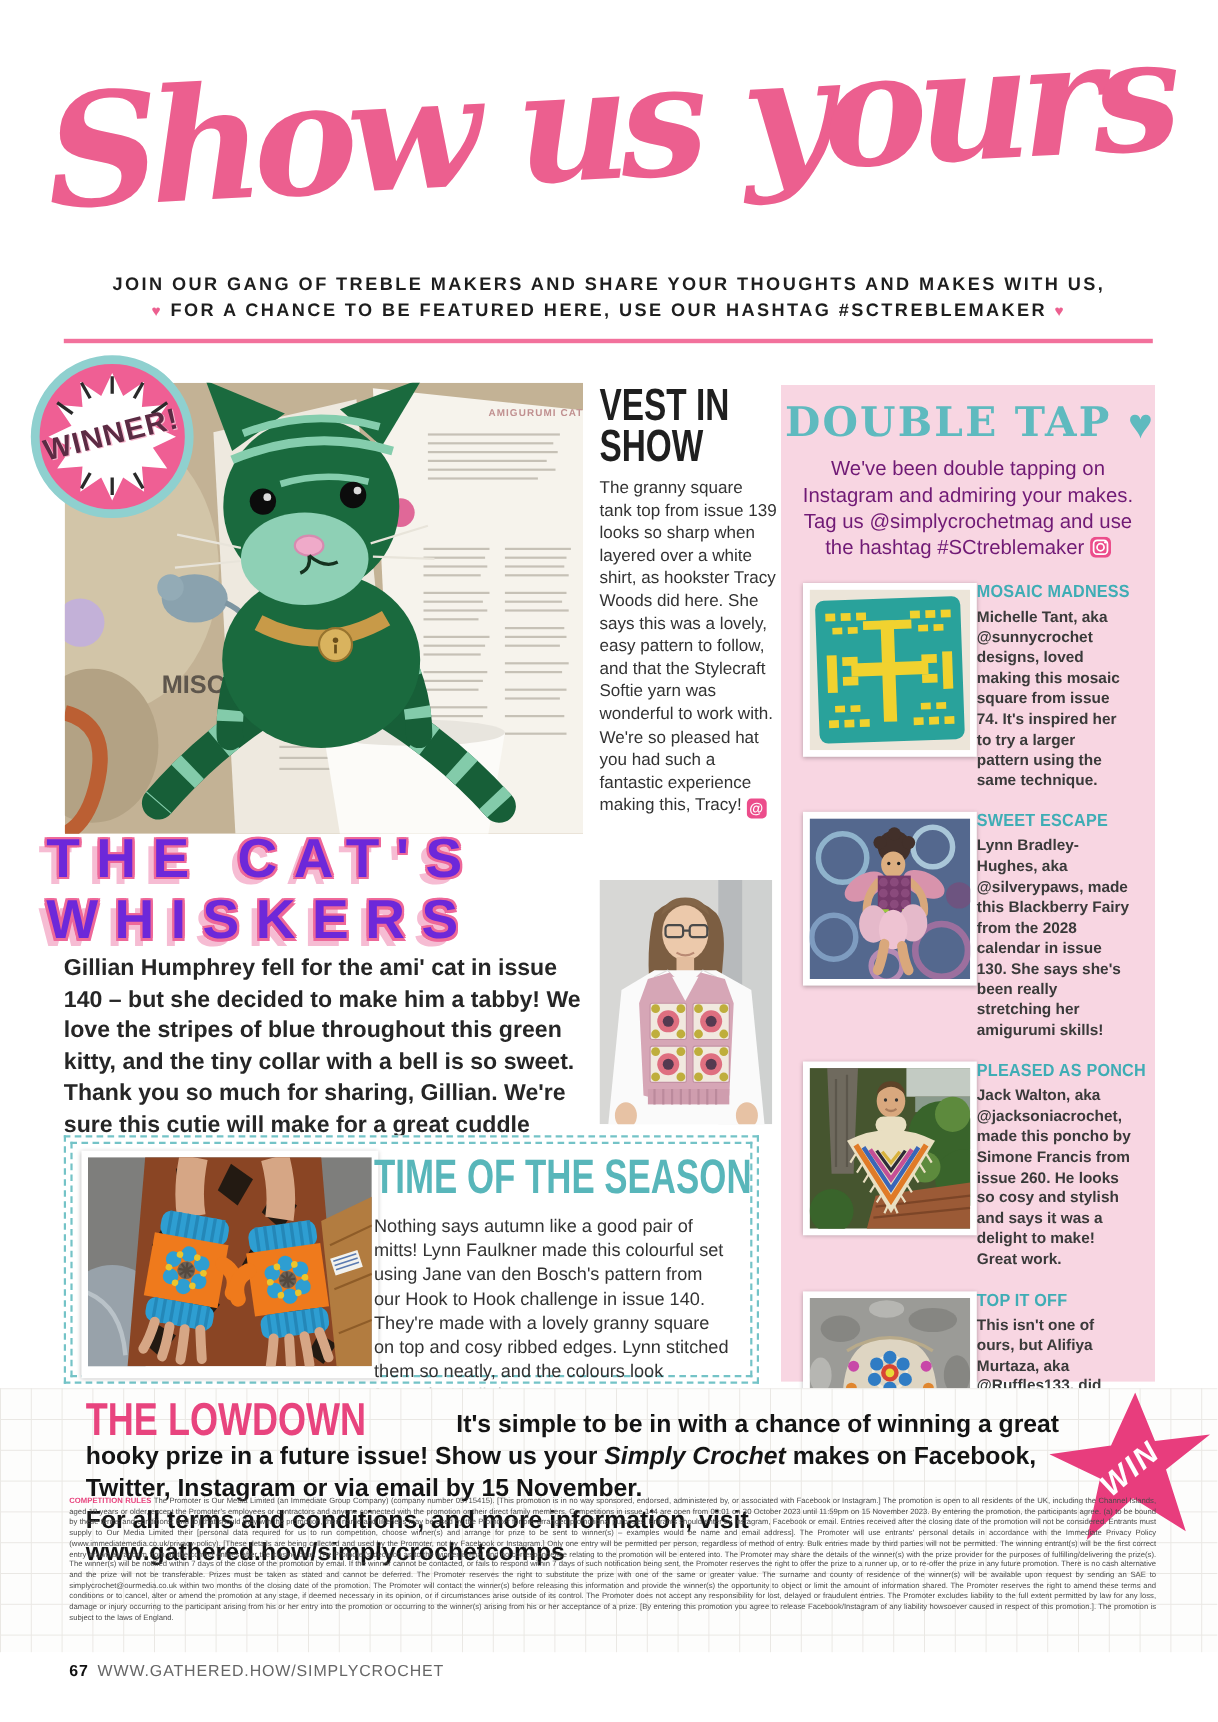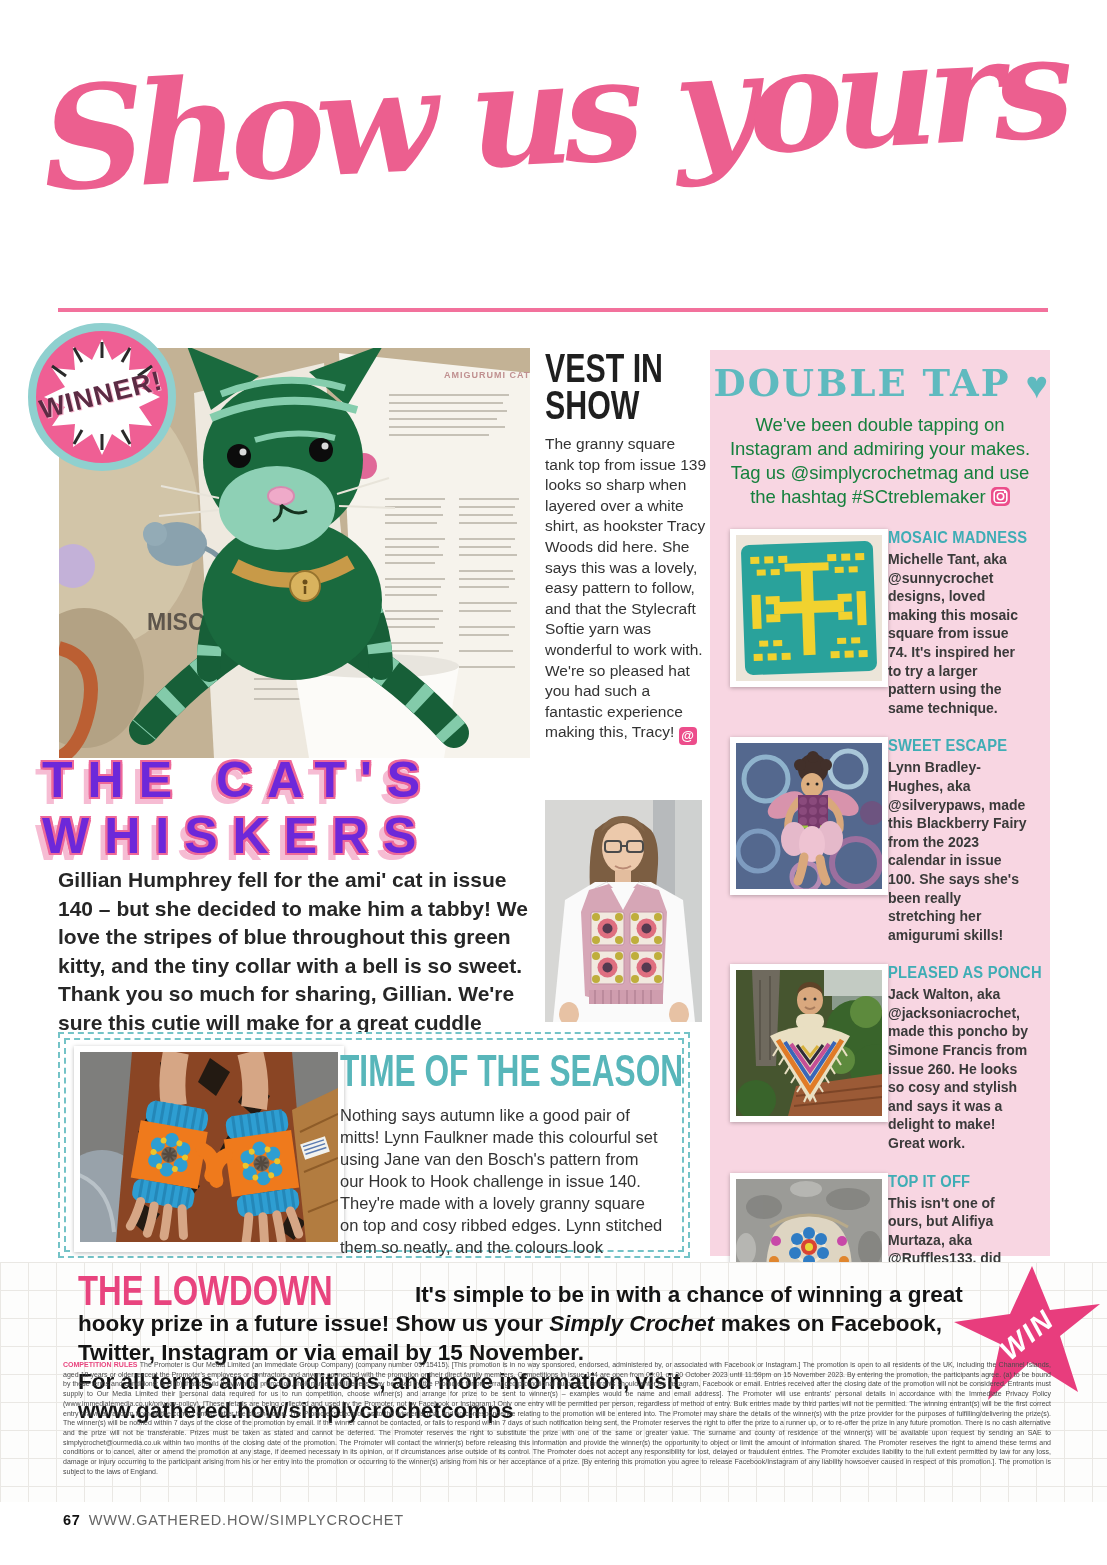--- a/index.html
+++ b/index.html
@@ -48,21 +48,21 @@
     color:#fff;font-weight:700;font-size:13px;line-height:18px;text-align:center;
     vertical-align:-3px;}
   .ig-cam{display:inline-block;width:19px;height:19px;vertical-align:-3px;}
 
   
   .sidebar{position:absolute;left:710px;top:350px;width:340px;height:906px;background:#f8d6e2;}
   .dt-title{margin-top:11px;text-align:right;font-family:"DejaVu Serif",serif;
     font-weight:800;font-size:37px;letter-spacing:2px;color:#5fbabf;}
   .dt-title .heart{font-family:"Liberation Sans",sans-serif;font-size:38px;vertical-align:-2px;}
   .dt-intro{margin:6px auto 0;width:302px;text-align:center;
-    font-size:18.5px;line-height:24px;color:#15803d;}
+    font-size:18.5px;line-height:24px;color:#701a75;}
   .entry{display:flex;gap:0;margin:20px 10px 0 20px;}
   .entry .photo-frame{width:146px;height:146px;flex:none;align-self:flex-start;}
   .entry-text{width:140px;}
   .entry-title{font-weight:800;font-size:16px;color:#3fadb5;letter-spacing:.2px;
     transform:scaleX(0.92);transform-origin:left;white-space:nowrap;}
   .entry-body{margin-top:3px;font-weight:700;font-size:14px;line-height:18.6px;color:#3a3a3a;}
 
   
   .time-box{position:absolute;left:58px;top:1032px;width:632px;height:226px;background:#fff;
     border:2px dashed #74c3c7;outline:2px dashed #74c3c7;outline-offset:-8px;box-sizing:border-box;}
@@ -93,20 +93,28 @@
   
   .page-footer{position:absolute;left:63px;top:1512px;font-size:14.5px;letter-spacing:.8px;color:#666;}
   .page-footer .num{font-weight:700;color:#111;margin-right:8px;}
 </style>
 </head>
 <body>
 
 <div id="page">
 
   <div class="script-title">Show us yours</div>
+  <div class="subtitle">
+    <div><span>JOIN OUR GANG OF TREBLE MAKERS AND SHARE YOUR THOUGHTS AND MAKES WITH US,</span></div>
+    <div>
+      <span class="heart">♥</span>
+      <span>FOR A CHANCE TO BE FEATURED HERE, USE OUR HASHTAG #SCTREBLEMAKER</span>
+      <span class="heart">♥</span>
+    </div>
+  </div>
   <div class="pink-rule"></div>
 
   <div class="winner-badge">
     <svg width="172" height="152" viewBox="0 0 172 152">
       <circle cx="86" cy="75" r="70" fill="#ef5f94" stroke="#8fd0cf" stroke-width="8"></circle>
       <polygon fill="#fff" points="144,75 123,85 136,104 113,102 115,125 96,112 86,133 76,112 57,125 59,102 36,104 49,85 28,75 49,65 36,46 59,48 57,25 76,38 86,17 96,38 115,25 113,48 136,46 123,65"></polygon>
       <g stroke="#2a2a2a" stroke-width="3">
         <path d="M66 40 L58 26"></path>
           <path d="M86 36 L86 20"></path>
           <path d="M106 40 L114 26"></path>
@@ -390,21 +398,21 @@
           </g>
           <path d="M64 84 h8 M84 84 h8" stroke="#9bc83e" stroke-width="3"></path>
           <ellipse cx="58" cy="96" rx="13" ry="17" fill="#e5b9ca"></ellipse>
           <ellipse cx="94" cy="95" rx="13" ry="17" fill="#e5b9ca"></ellipse>
           <ellipse cx="76" cy="101" rx="13" ry="18" fill="#eec3d2"></ellipse>
           <path d="M68 114 q-2 14 -6 24 M84 116 q2 14 6 22" stroke="#d9a87c" stroke-width="9" fill="none" stroke-linecap="round"></path>
         </svg>
       </div>
       <div class="entry-text">
         <div class="entry-title">SWEET ESCAPE</div>
-        <div class="entry-body">Lynn Bradley-Hughes, aka @silverypaws, made this Blackberry Fairy from the 2023 calendar in issue 100. She says she's been really stretching her amigurumi skills!</div>
+        <div class="entry-body">Lynn Bradley-Hughes, aka @silverypaws, made this Blackberry Fairy from the 2028 calendar in issue 130. She says she's been really stretching her amigurumi skills!</div>
       </div>
     </div>
 
     <div class="entry">
       <div class="photo-frame">
         <svg width="146" height="146" viewBox="0 0 146 146">
           <rect width="146" height="146" fill="#46552f"></rect>
           <rect x="88" y="0" width="58" height="26" fill="#c3cbc3"></rect>
           <rect x="96" y="26" width="50" height="14" fill="#8a9a8c"></rect>
           <circle cx="120" cy="60" r="30" fill="#39642b"></circle>

